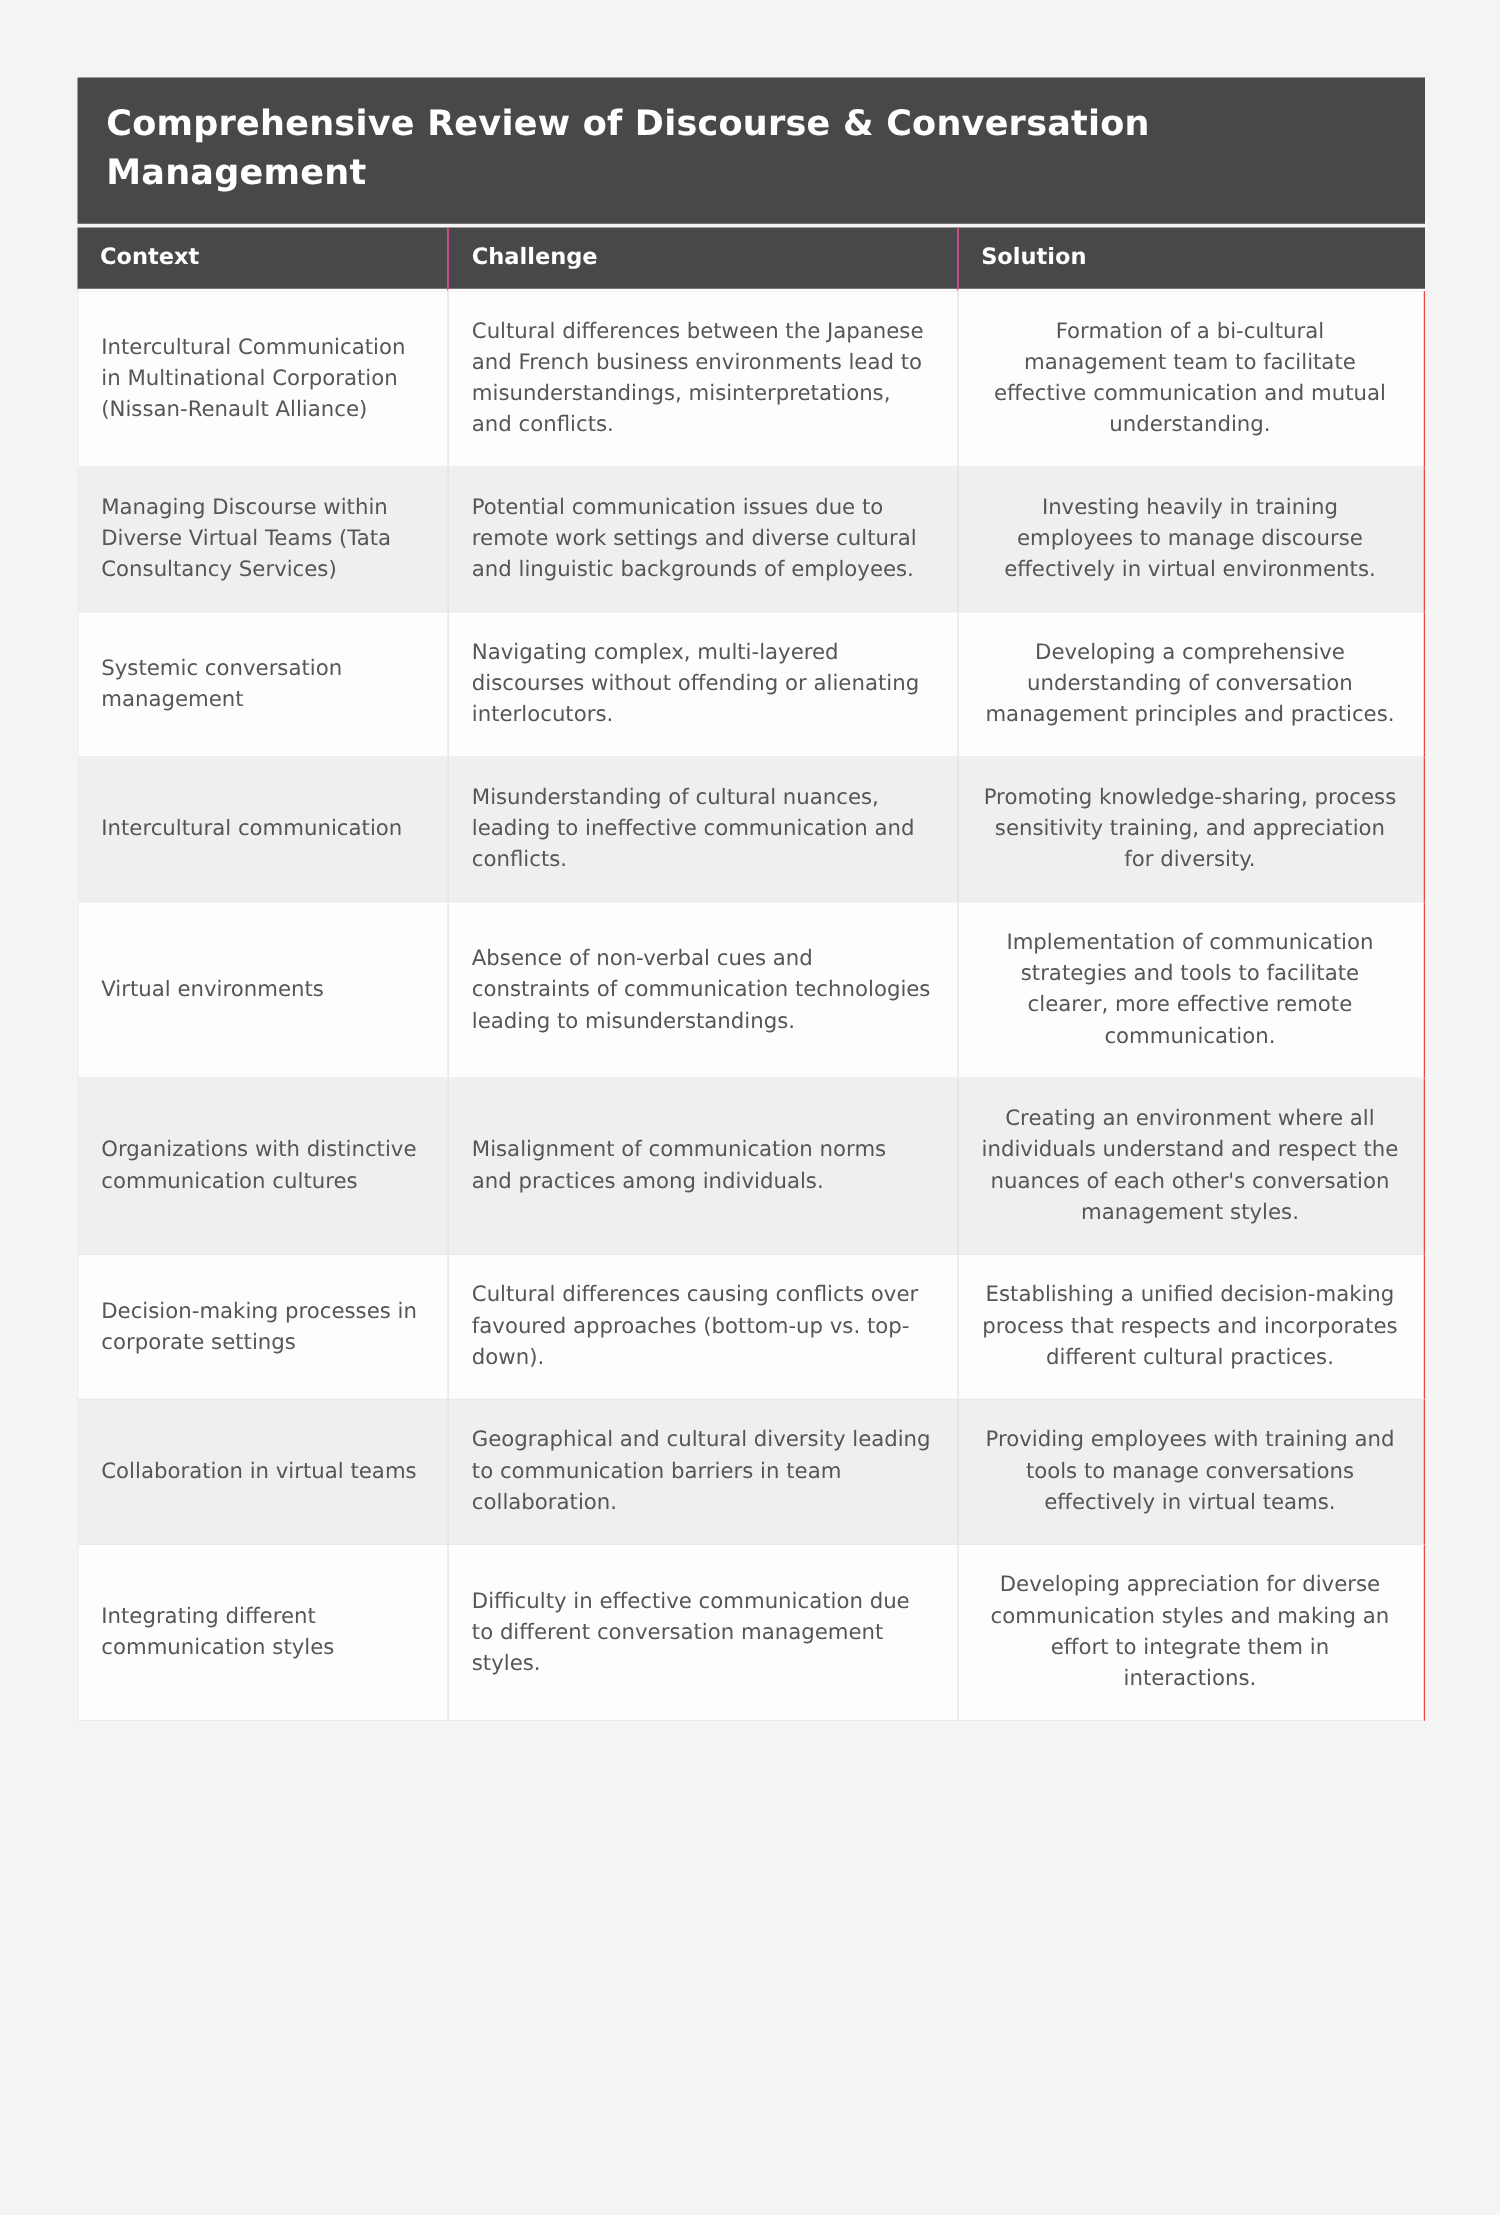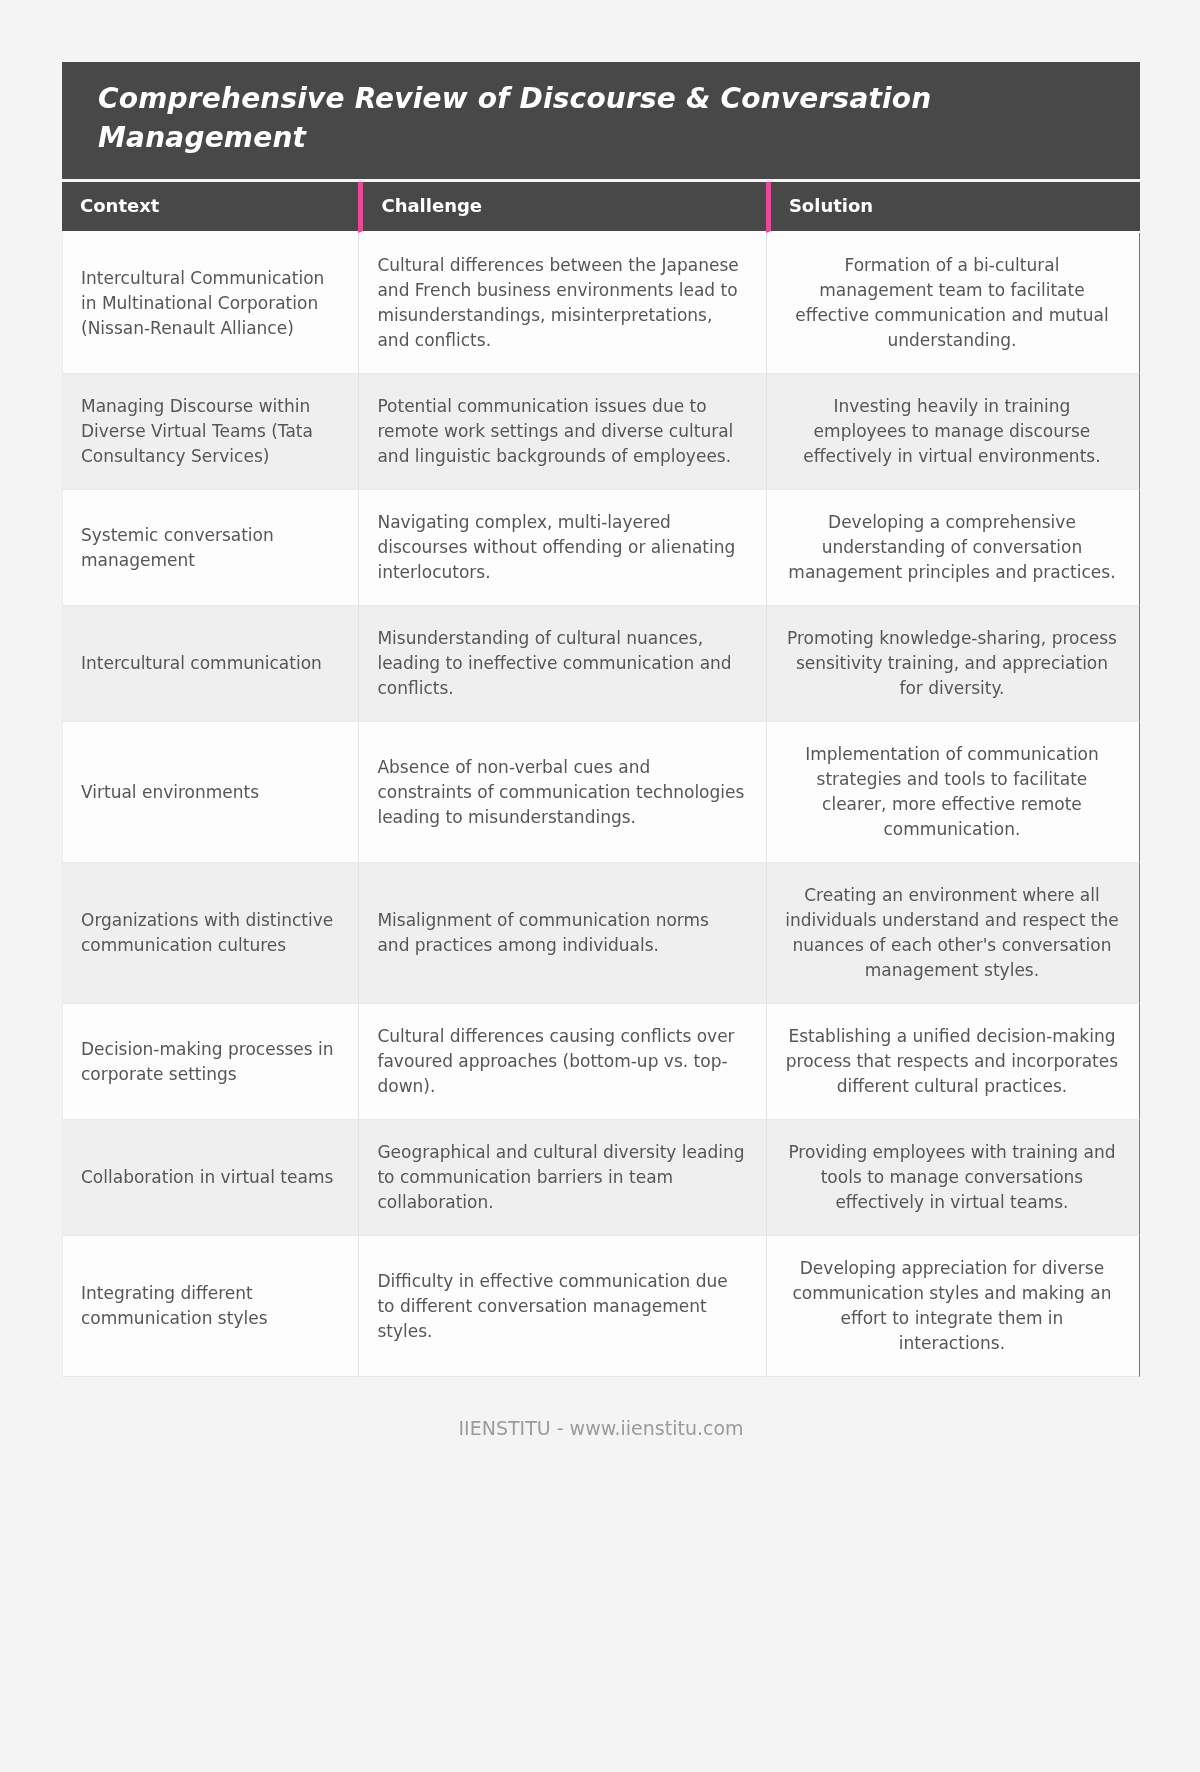--- a/index.html
+++ b/index.html
@@ -17,45 +17,44 @@
   .container {
     width: 1078px;
     margin: 62px auto 0 62px;
   }
   .title-block {
     background: #484848;
     color: #ffffff;
     font-size: 28px;
     font-weight: bold;
     line-height: 39px;
-    padding: 17px 30px 22px 36px;
+    padding: 17px 30px 22px 23px;
     margin-bottom: 3px;
     letter-spacing: 0.2px;
-    font-style: italic;
   }
   table.review-table {
     border-collapse: separate;
     border-spacing: 0;
     width: 100%;
     table-layout: fixed;
   }
   col.c1 { width: 27.5%; }
   col.c2 { width: 37.8%; }
   col.c3 { width: 34.7%; }
   thead th {
     background: #484848;
     color: #ffffff;
     font-size: 18px;
     font-weight: bold;
     text-align: left;
     padding: 13px 18px 15px 18px;
     border-bottom: 2px solid #fafafa;
   }
   thead th + th {
-    border-left: 5px solid #ec4899;
+    border-left: 1px solid #ec4899;
     margin-top: 20px;
   }
   tbody td {
     font-size: 17px;
     color: #565656;
     line-height: 25px;
     padding: 20px 20px 20px 18px;
     vertical-align: middle;
     border-bottom: 1px solid #e9e9e9;
     word-wrap: break-word;
@@ -136,15 +135,14 @@
         <td>Providing employees with training and tools to manage conversations effectively in virtual teams.</td>
       </tr>
       <tr>
         <td>Integrating different communication styles</td>
         <td>Difficulty in effective communication due to different conversation management styles.</td>
         <td>Developing appreciation for diverse communication styles and making an effort to integrate them in interactions.</td>
       </tr>
     </tbody>
   </table>
 
-  <div class="footer">IIENSTITU - www.iienstitu.com</div>
 
 </div>
 
 </body></html>

